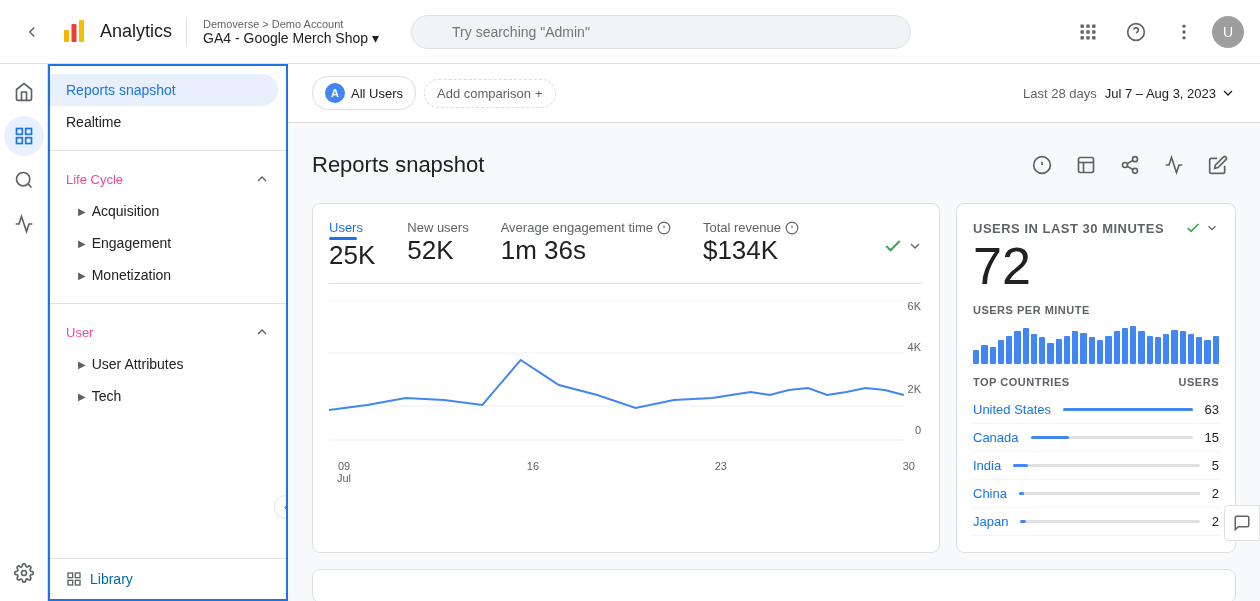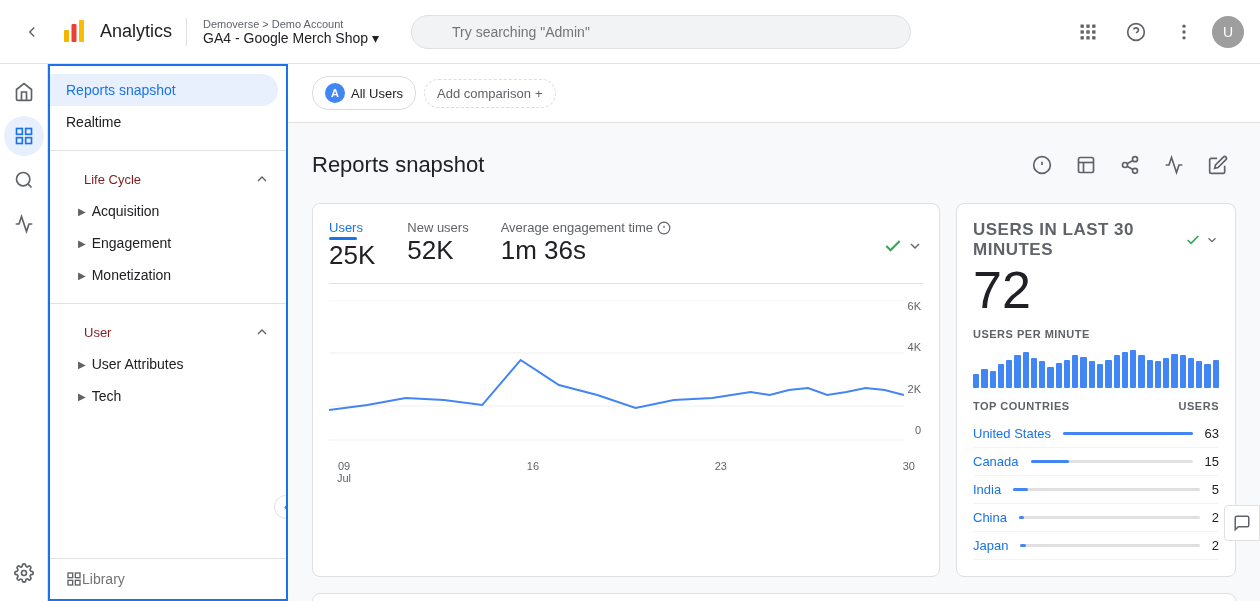--- a/index.html
+++ b/index.html
@@ -31,25 +31,25 @@
     .icon-rail { width: 48px; background: #fff; border-right: 1px solid #e0e0e0; display: flex; flex-direction: column; align-items: center; padding: 8px 0; gap: 4px; }
     .rail-item { width: 40px; height: 40px; display: flex; align-items: center; justify-content: center; cursor: pointer; border-radius: 50%; color: #5f6368; font-size: 18px; }
     .rail-item.active { background: #e8f0fe; color: #1a73e8; }
     .rail-bottom { margin-top: auto; }
     
     
     .sidebar { width: 240px; background: #fff; border-right: 1px solid #e0e0e0; display: flex; flex-direction: column; overflow-y: auto; border: 2px solid #1a73e8; position: relative; }
     .sidebar-section { padding: 8px 0; }
     .sidebar-item { display: flex; align-items: center; padding: 8px 16px; cursor: pointer; font-size: 14px; color: #202124; border-radius: 0 20px 20px 0; margin-right: 8px; }
     .sidebar-item.active { background: #e8f0fe; color: #1a73e8; font-weight: 500; }
-    .sidebar-section-header { display: flex; align-items: center; justify-content: space-between; padding: 8px 16px; font-size: 13px; color: #7f1d1d; font-weight: 500; cursor: pointer; margin-left: 18px; }
+    .sidebar-section-header { display: flex; align-items: center; justify-content: space-between; padding: 8px 16px; font-size: 13px; color: #ec4899; font-weight: 500; cursor: pointer; }
     .sidebar-divider { border: none; border-top: 1px solid #e0e0e0; margin: 4px 0; }
     .sidebar-sub-item { display: flex; align-items: center; padding: 8px 16px 8px 28px; cursor: pointer; font-size: 14px; color: #202124; }
     .chevron { font-size: 10px; margin-right: 6px; color: #5f6368; }
-    .sidebar-footer { margin-top: auto; padding: 12px 16px; display: flex; align-items: center; cursor: pointer; font-size: 14px; color: #737373; border-top: 1px solid #e0e0e0; }
+    .sidebar-footer { margin-top: auto; padding: 12px 16px; display: flex; align-items: center; gap: 8px; cursor: pointer; font-size: 14px; color: #0369a1; border-top: 1px solid #e0e0e0; }
     .collapse-btn { position: absolute; right: -12px; bottom: 80px; background: #fff; border: 1px solid #e0e0e0; border-radius: 50%; width: 24px; height: 24px; display: flex; align-items: center; justify-content: center; cursor: pointer; font-size: 12px; color: #5f6368; }
     
     
     .content { flex: 1; overflow-y: auto; background: #f8f9fa; padding: 0; }
     
     
     .filter-bar { display: flex; align-items: center; justify-content: space-between; padding: 12px 24px; background: #fff; border-bottom: 1px solid #e0e0e0; }
     .filter-left { display: flex; align-items: center; gap: 8px; }
     .filter-chip { display: flex; align-items: center; gap: 6px; padding: 6px 12px; border: 1px solid #dadce0; border-radius: 16px; font-size: 13px; cursor: pointer; background: #fff; }
     .filter-chip .chip-icon { width: 20px; height: 20px; border-radius: 50%; background: #4285f4; color: #fff; display: flex; align-items: center; justify-content: center; font-size: 11px; font-weight: 700; }
@@ -74,21 +74,21 @@
     .stat-item { display: flex; flex-direction: column; }
     .stat-label { font-size: 13px; color: #1a73e8; font-weight: 500; display: flex; align-items: center; gap: 4px; cursor: pointer; }
     .stat-label.grey { color: #5f6368; font-weight: 400; }
     .stat-value { font-size: 26px; font-weight: 400; color: #202124; }
     .stat-actions { display: flex; align-items: center; gap: 4px; margin-left: auto; }
     
     
     .chart-area { position: relative; height: 160px; }
     
     
-    .realtime-header { font-size: 17px; font-weight: 600; color: #5f6368; letter-spacing: 0.5px; text-transform: uppercase; margin-bottom: 4px; display: flex; align-items: center; justify-content: space-between; }
+    .realtime-header { font-size: 13px; font-weight: 600; color: #5f6368; letter-spacing: 0.5px; text-transform: uppercase; margin-bottom: 4px; display: flex; align-items: center; justify-content: space-between; }
     .realtime-count { font-size: 52px; font-weight: 300; color: #202124; line-height: 1; margin-bottom: 12px; }
     .upm-label { font-size: 11px; font-weight: 600; color: #5f6368; letter-spacing: 0.5px; text-transform: uppercase; margin-bottom: 8px; }
     .mini-bars { display: flex; align-items: flex-end; gap: 2px; height: 40px; margin-bottom: 12px; }
     .mini-bar { background: #4285f4; border-radius: 1px; width: 8px; }
     
     
     .countries-header { display: flex; justify-content: space-between; font-size: 11px; font-weight: 600; color: #5f6368; letter-spacing: 0.5px; text-transform: uppercase; margin-bottom: 8px; }
     .country-row { display: flex; align-items: center; justify-content: space-between; padding: 6px 0; border-bottom: 1px solid #f1f3f4; font-size: 13px; }
     .country-name { color: #1a73e8; cursor: pointer; }
     .country-bar-wrap { flex: 1; margin: 0 12px; height: 3px; background: #e0e0e0; border-radius: 2px; }
@@ -276,20 +276,29 @@
             <div class="chip-icon">
               <span>A</span>
             </div>
             <span>All Users</span>
           </div>
           <div class="add-comparison">
             <span>Add comparison</span>
             <span>+</span>
           </div>
         </div>
+        <div class="filter-right">
+          <span>Last 28 days</span>
+          <div class="date-range">
+            <span>Jul 7 – Aug 3, 2023</span>
+            <svg width="16" height="16" viewBox="0 0 24 24" fill="none" stroke="#202124" stroke-width="2">
+                <polyline points="6,9 12,15 18,9"></polyline>
+              </svg>
+          </div>
+        </div>
       </div>
 
       <div class="page-content">
         <div class="page-header">
           <h1 class="page-title">Reports snapshot</h1>
           <div class="page-actions">
             <div class="page-action-btn">
               <svg width="20" height="20" viewBox="0 0 24 24" fill="none" stroke="#5f6368" stroke-width="2">
                   <circle cx="12" cy="12" r="10"></circle>
                   <line x1="12" y1="8" x2="12" y2="12"></line>
@@ -343,20 +352,31 @@
               <div class="stat-item">
                 <span class="stat-label grey">
                   <span>Average engagement time</span>
                   <svg width="14" height="14" viewBox="0 0 24 24" fill="none" stroke="#5f6368" stroke-width="2">
                       <circle cx="12" cy="12" r="10"></circle>
                       <line x1="12" y1="8" x2="12" y2="12"></line>
                       <line x1="12" y1="16" x2="12.01" y2="16"></line>
                     </svg>
                 </span>
                 <span class="stat-value">1m 36s</span>
+              </div>
+              <div class="stat-item">
+                <span class="stat-label grey">
+                  <span>Total revenue</span>
+                  <svg width="14" height="14" viewBox="0 0 24 24" fill="none" stroke="#5f6368" stroke-width="2">
+                      <circle cx="12" cy="12" r="10"></circle>
+                      <line x1="12" y1="8" x2="12" y2="12"></line>
+                      <line x1="12" y1="16" x2="12.01" y2="16"></line>
+                    </svg>
+                </span>
+                <span class="stat-value">$134K</span>
               </div>
               <div class="stat-actions">
                 <svg width="20" height="20" viewBox="0 0 24 24" fill="none" stroke="#34a853" stroke-width="2.5">
                     <polyline points="20,6 9,17 4,12"></polyline>
                   </svg>
                 <svg width="16" height="16" viewBox="0 0 24 24" fill="none" stroke="#5f6368" stroke-width="2">
                     <polyline points="6,9 12,15 18,9"></polyline>
                   </svg>
               </div>
             </div>

